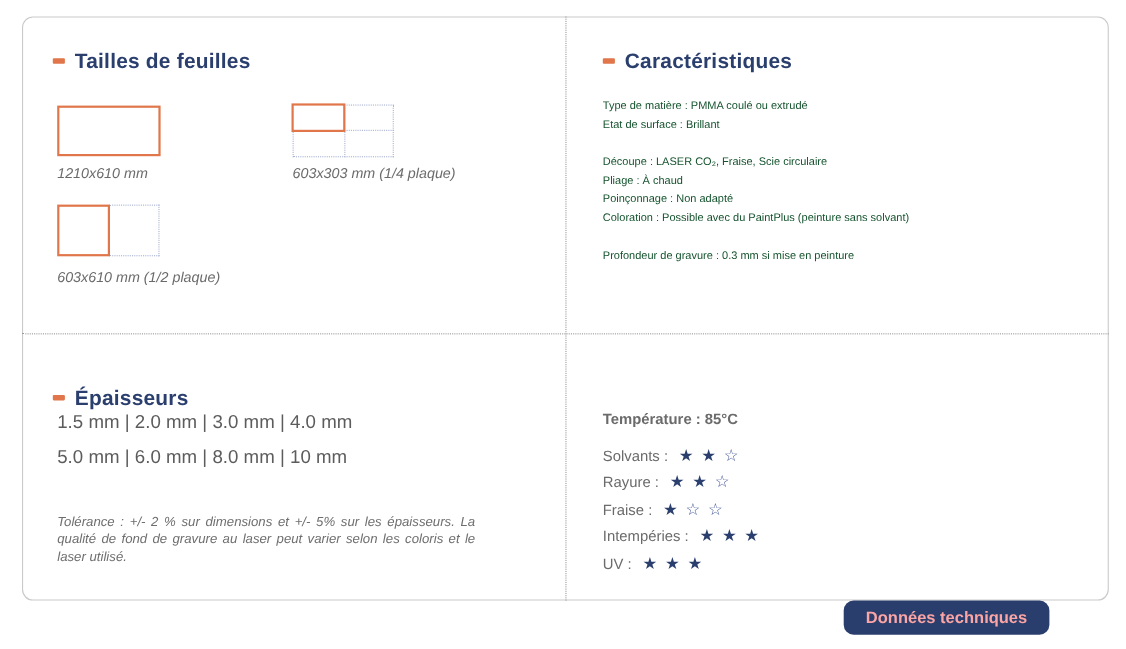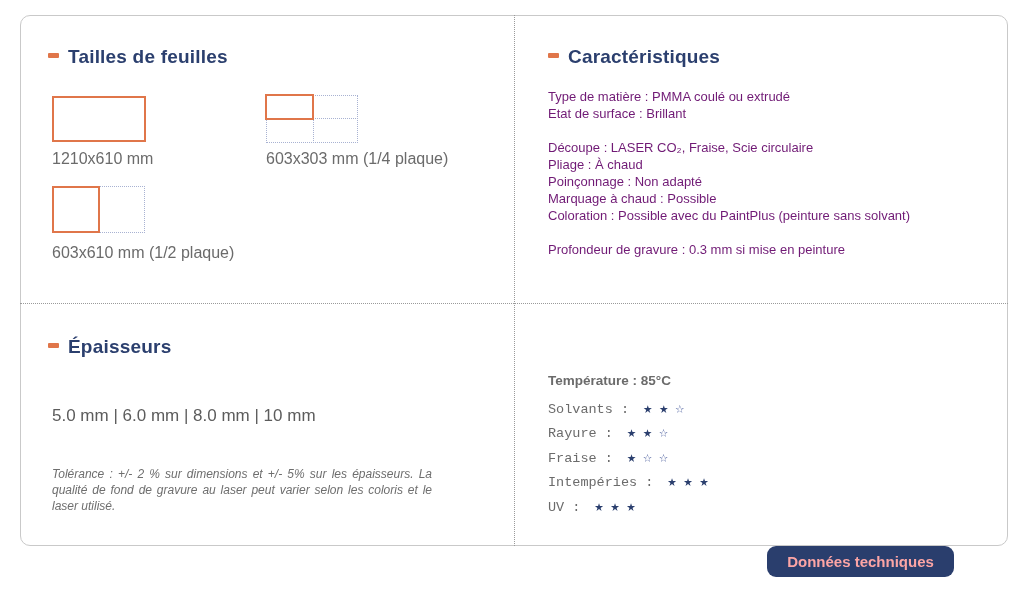--- a/index.html
+++ b/index.html
@@ -40,21 +40,21 @@
     letter-spacing: 0.2px; line-height: 22px;
   }
 
   
   .shape { position: absolute; }
   .rect-full {
     left: 52px; top: 96px; width: 94px; height: 46px;
     border: 2px solid #e0764a; background: #ffffff;
   }
   .shape-label {
-    position: absolute; color: #6b6b6b; font-size: 16px; white-space: nowrap;
+    position: absolute; color: #6b6b6b; font-size: 13px; white-space: nowrap; font-style: italic;
   }
   .shape-quarter { left: 266px; top: 95px; width: 92px; height: 48px; }
   .shape-quarter .dotted-outline {
     position: absolute; left: 0; top: 0; right: 0; bottom: 0;
     border: 1px dotted #a8b2d2;
   }
   .shape-quarter .dotted-v {
     position: absolute; left: 47px; top: 0; bottom: 0; width: 0;
     border-left: 1px dotted #a8b2d2;
   }
@@ -72,38 +72,38 @@
     border: 1px dotted #a8b2d2;
   }
   .shape-half .orange-cell {
     position: absolute; left: 0; top: 0; width: 48px; height: 47px;
     border: 2px solid #e0764a; background: #ffffff;
   }
 
   
   .char-lines { position: absolute; left: 548px; top: 88px; width: 440px; }
   .char-lines .body-line, .char-lines .spacer-line {
-    font-size: 13px; line-height: 17px; color: #701a75; white-space: nowrap;
+    font-size: 10px; line-height: 17px; color: #14532d; white-space: nowrap;
   }
 
   
   .thickness-row {
     position: absolute; left: 52px; color: #5c5c5c; font-size: 17px;
     white-space: nowrap;
   }
   .tolerance-note {
     position: absolute; left: 52px; top: 466px; width: 380px;
     font-size: 12px; line-height: 16px; font-style: italic;
     color: #6e6e6e; text-align: justify;
   }
 
   
   .temp-line { position: absolute; left: 548px; top: 373px; font-size: 13.5px; color: #6b6b6b; font-weight: bold; }
   .ratings { position: absolute; left: 548px; top: 397px; }
-  .rating-row { height: 24.5px; display: flex; align-items: center; font-family: Liberation Mono, monospace; }
+  .rating-row { height: 24.5px; display: flex; align-items: flex-end; }
   .rating-label { font-size: 13.5px; color: #6b6b6b; margin-right: 6px; white-space: pre; }
   .stars { display: inline-flex; align-items: center; }
   .star { font-size: 15px; margin-right: 7px; line-height: 1; }
   .star.filled { color: #2b3f6e; }
   .star.empty  { color: #46599a; }
 
   
   .footer-button {
     position: absolute; left: 767px; top: 546px; width: 187px; height: 31px;
     background: #2a3e6d; border: none; border-radius: 9px;
@@ -147,30 +147,30 @@
     <span class="dash"></span>
     <span class="section-title">Caractéristiques</span>
   </div>
   <div class="char-lines">
       <div class="body-line">Type de matière : PMMA coulé ou extrudé</div>
       <div class="body-line">Etat de surface : Brillant</div>
       <div class="spacer-line">&nbsp;</div>
       <div class="body-line">Découpe : LASER CO₂, Fraise, Scie circulaire</div>
       <div class="body-line">Pliage : À chaud</div>
       <div class="body-line">Poinçonnage : Non adapté</div>
-      <div class="body-line">Marquage à chaud : Possible</div>
       <div class="body-line">Coloration : Possible avec du PaintPlus (peinture sans solvant)</div>
       <div class="spacer-line">&nbsp;</div>
       <div class="body-line">Profondeur de gravure : 0.3 mm si mise en peinture</div>
     </div>
 
-  <div class="section-header" style="left:48px; top:336px;">
+  <div class="section-header" style="left:48px; top:352px;">
     <span class="dash"></span>
     <span class="section-title">Épaisseurs</span>
   </div>
+  <div class="thickness-row" style="top:374px;">1.5 mm | 2.0 mm | 3.0 mm | 4.0 mm</div>
   <div class="thickness-row" style="top:406px;">5.0 mm | 6.0 mm | 8.0 mm | 10 mm</div>
   <div class="tolerance-note">Tolérance : +/-  2 % sur dimensions et +/- 5% sur les épaisseurs. La qualité de fond de gravure au laser peut varier selon les coloris et le laser utilisé.</div>
 
   <div class="temp-line">Température : 85°C</div>
   <div class="ratings">
       <div class="rating-row">
         <span class="rating-label">Solvants : </span>
         <span class="stars">
           <span class="star filled">★</span>
           <span class="star filled">★</span>

